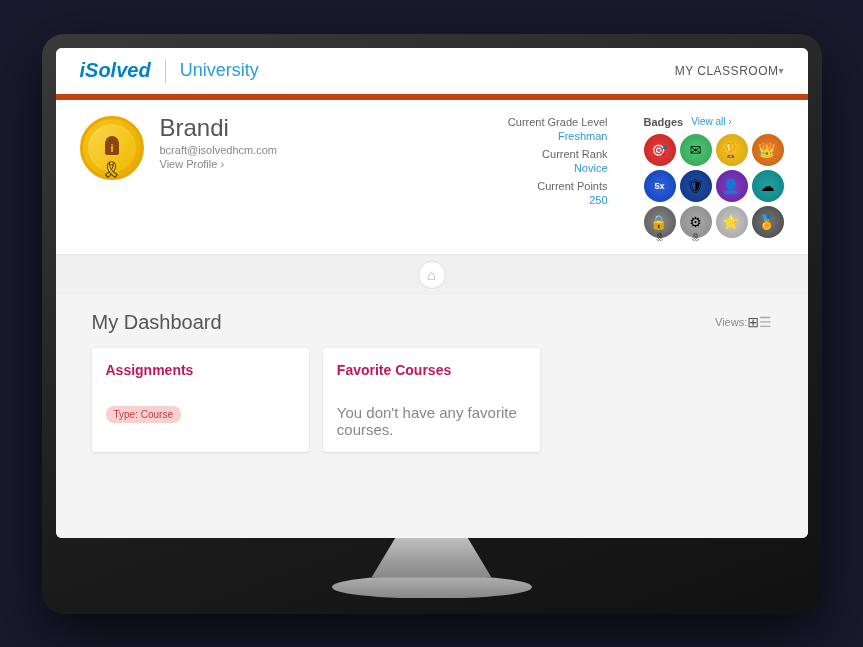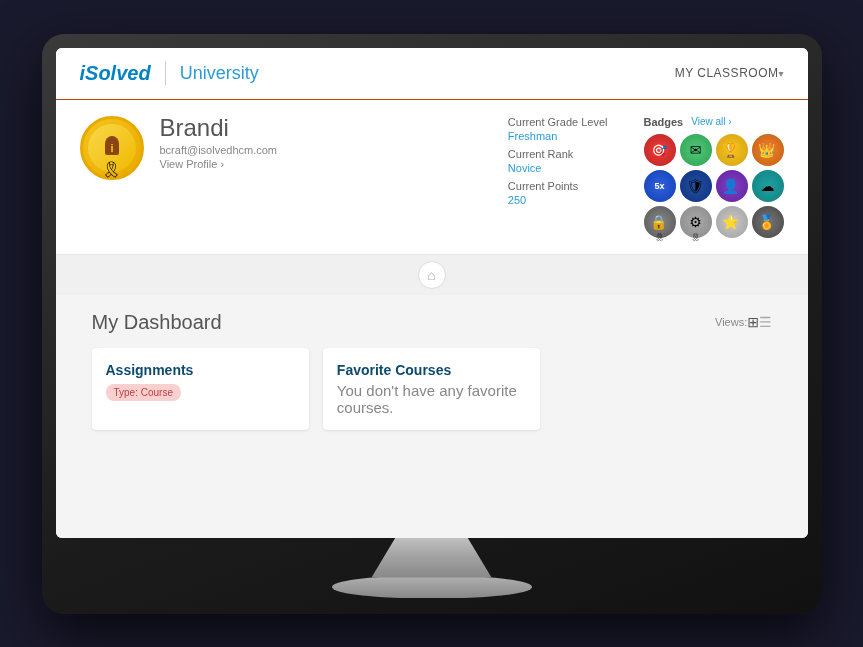--- a/index.html
+++ b/index.html
@@ -60,21 +60,21 @@
       width: 100%;
       height: 100%;
       background: #f4f4f4;
       display: flex;
       flex-direction: column;
     }
 
     
     .header {
       background: #fff;
-      border-bottom: 1px solid #c2410c;
+      border-bottom: 6px solid #c2410c;
       padding: 12px 24px;
       height: 52px;
       display: flex;
       align-items: center;
       justify-content: space-between;
       flex-shrink: 0;
     }
 
     .logo-area {
       display: flex;
@@ -194,20 +194,21 @@
       cursor: pointer;
     }
 
     .profile-stats {
       display: flex;
       flex-direction: column;
       gap: 2px;
       font-size: 11px;
       color: #666;
       margin-left: 30px;
+      align-items: flex-end;
     }
 
     .stat-label {
       color: #666;
       font-size: 11px;
     }
 
     .stat-value {
       color: #2b9cd8;
       font-size: 11px;
@@ -341,22 +342,22 @@
       background: #fff;
       border-radius: 4px;
       padding: 14px;
       box-shadow: 0 1px 3px rgba(0,0,0,0.1);
       overflow: hidden;
     }
 
     .card-title {
       font-size: 14px;
       font-weight: 600;
-      color: #0c4a6e;
-      margin-bottom: 4px;
+      color: #be185d;
+      margin-bottom: 26px;
     }
 
     .assignment-tag {
       background: #f8d0d0;
       color: #c04040;
       font-size: 10px;
       padding: 3px 8px;
       border-radius: 8px;
       display: inline-block;
     }

